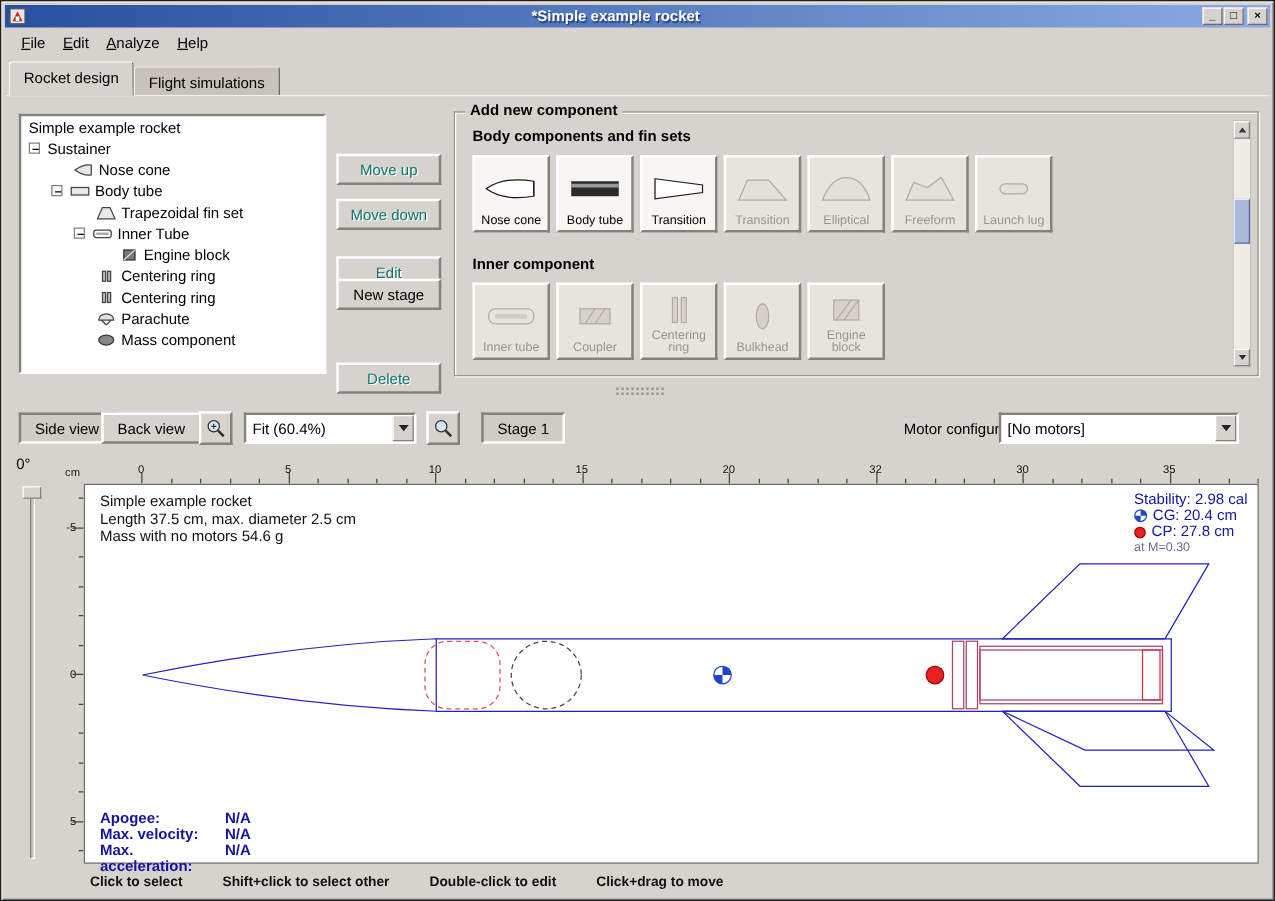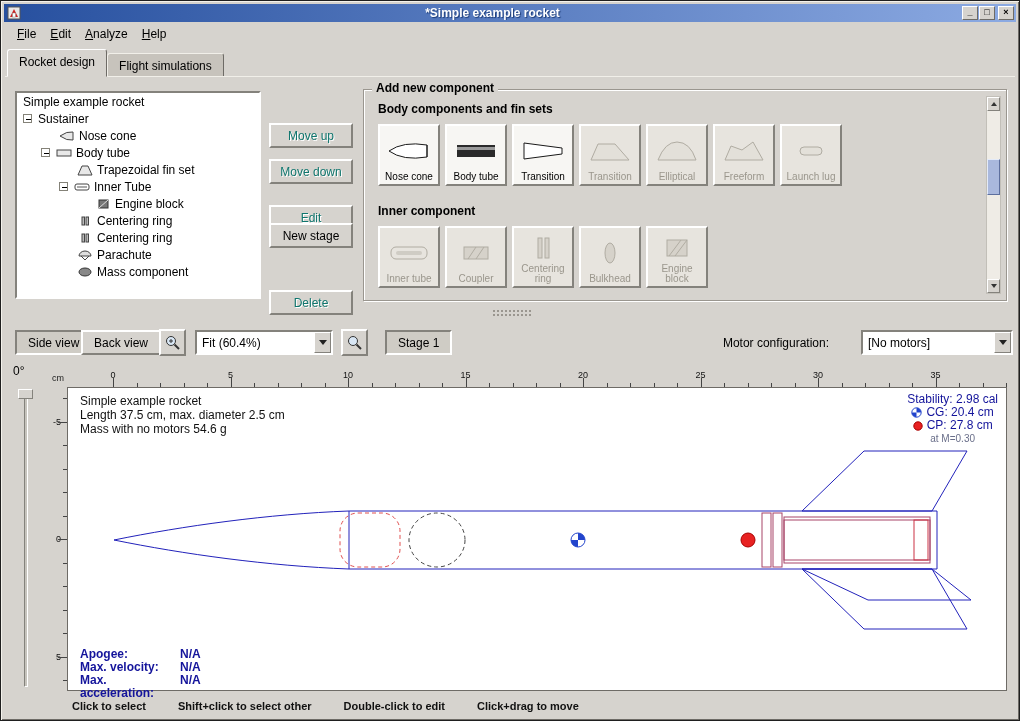--- a/index.html
+++ b/index.html
@@ -116,21 +116,21 @@
   .v-num { position:absolute; right:6px; transform:translateY(-50%); font-size:9px; color:#111; }
   .vtick { position:absolute; right:0; height:1px; width:4px; background:#444; }
   .vtick.major { width:9px; }
 
   .canvas { position:absolute; left:66px; top:386px; width:940px; height:304px; background:#fff;
     border:1px solid #6e6b66; }
   .canvas svg.rocket { position:absolute; left:0; top:0; }
   .info-block { position:absolute; left:12px; top:6px; font-size:12px; line-height:14px; color:#111; }
   .stability-block { position:absolute; right:8px; top:5px; font-size:12px; line-height:13px;
     color:#14149b; text-align:right; }
-  .stab-row { display:flex; justify-content:center; align-items:center; gap:4px; }
+  .stab-row { display:flex; justify-content:flex-start; align-items:center; gap:4px; }
   .mach { font-size:10px; color:#6a6f8a; }
   .flight-block { position:absolute; left:12px; top:260px; font-size:12px; line-height:13px; color:#14149b; }
   .flight-row { display:flex;font-weight:bold; }
   .flight-row .fl { width:100px; }
 
   
   .statusbar { position:absolute; left:3px; right:3px; bottom:3px; height:22px;
     display:flex; align-items:center; gap:32px; padding-left:68px;
     font-size:11px; font-weight:bold; color:#111; }
 </style>
@@ -385,39 +385,39 @@
       </span>
   </div>
   <div class="icon-btn" style="left:340px">
     <svg width="17" height="17" viewBox="0 0 17 17">
         <circle cx="7" cy="7" r="4.5" fill="#d8e6f4" stroke="#333"></circle>
         <line x1="10.5" y1="10.5" x2="15" y2="15" stroke="#333" stroke-width="2"></line>
       </svg>
   </div>
   <div class="tool-btn pressed" style="left:384px">Stage 1</div>
   <span class="motor-label">Motor configuration:</span>
-  <div class="combo" style="right:6px;width:152px">
+  <div class="combo" style="right:28px;width:192px">
     <span class="combo-text">[No motors]</span>
     <span class="combo-arrow-btn">
         <span class="arr"></span>
       </span>
   </div>
 
   <div class="rotation-label">0°</div>
   <div class="slider-track"></div>
   <div class="slider-handle"></div>
 
   <div class="corner-unit">cm</div>
   <div class="h-ruler" id="h-ruler">
     <span class="h-num" style="left:46px">0</span>
     <span class="h-num" style="left:163.5px">5</span>
     <span class="h-num" style="left:281px">10</span>
     <span class="h-num" style="left:398.5px">15</span>
     <span class="h-num" style="left:516px">20</span>
-    <span class="h-num" style="left:633.5px">25</span>
+    <span class="h-num" style="left:633.5px">32</span>
     <span class="h-num" style="left:751px">30</span>
     <span class="h-num" style="left:868.5px">35</span>
   <div class="htick major" style="left: 46px;"></div>
       <div class="htick" style="left: 69.5px;"></div>
       <div class="htick" style="left: 93px;"></div>
       <div class="htick" style="left: 116.5px;"></div>
       <div class="htick" style="left: 140px;"></div>
       <div class="htick major" style="left: 163.5px;"></div>
       <div class="htick" style="left: 187px;"></div>
       <div class="htick" style="left: 210.5px;"></div>

